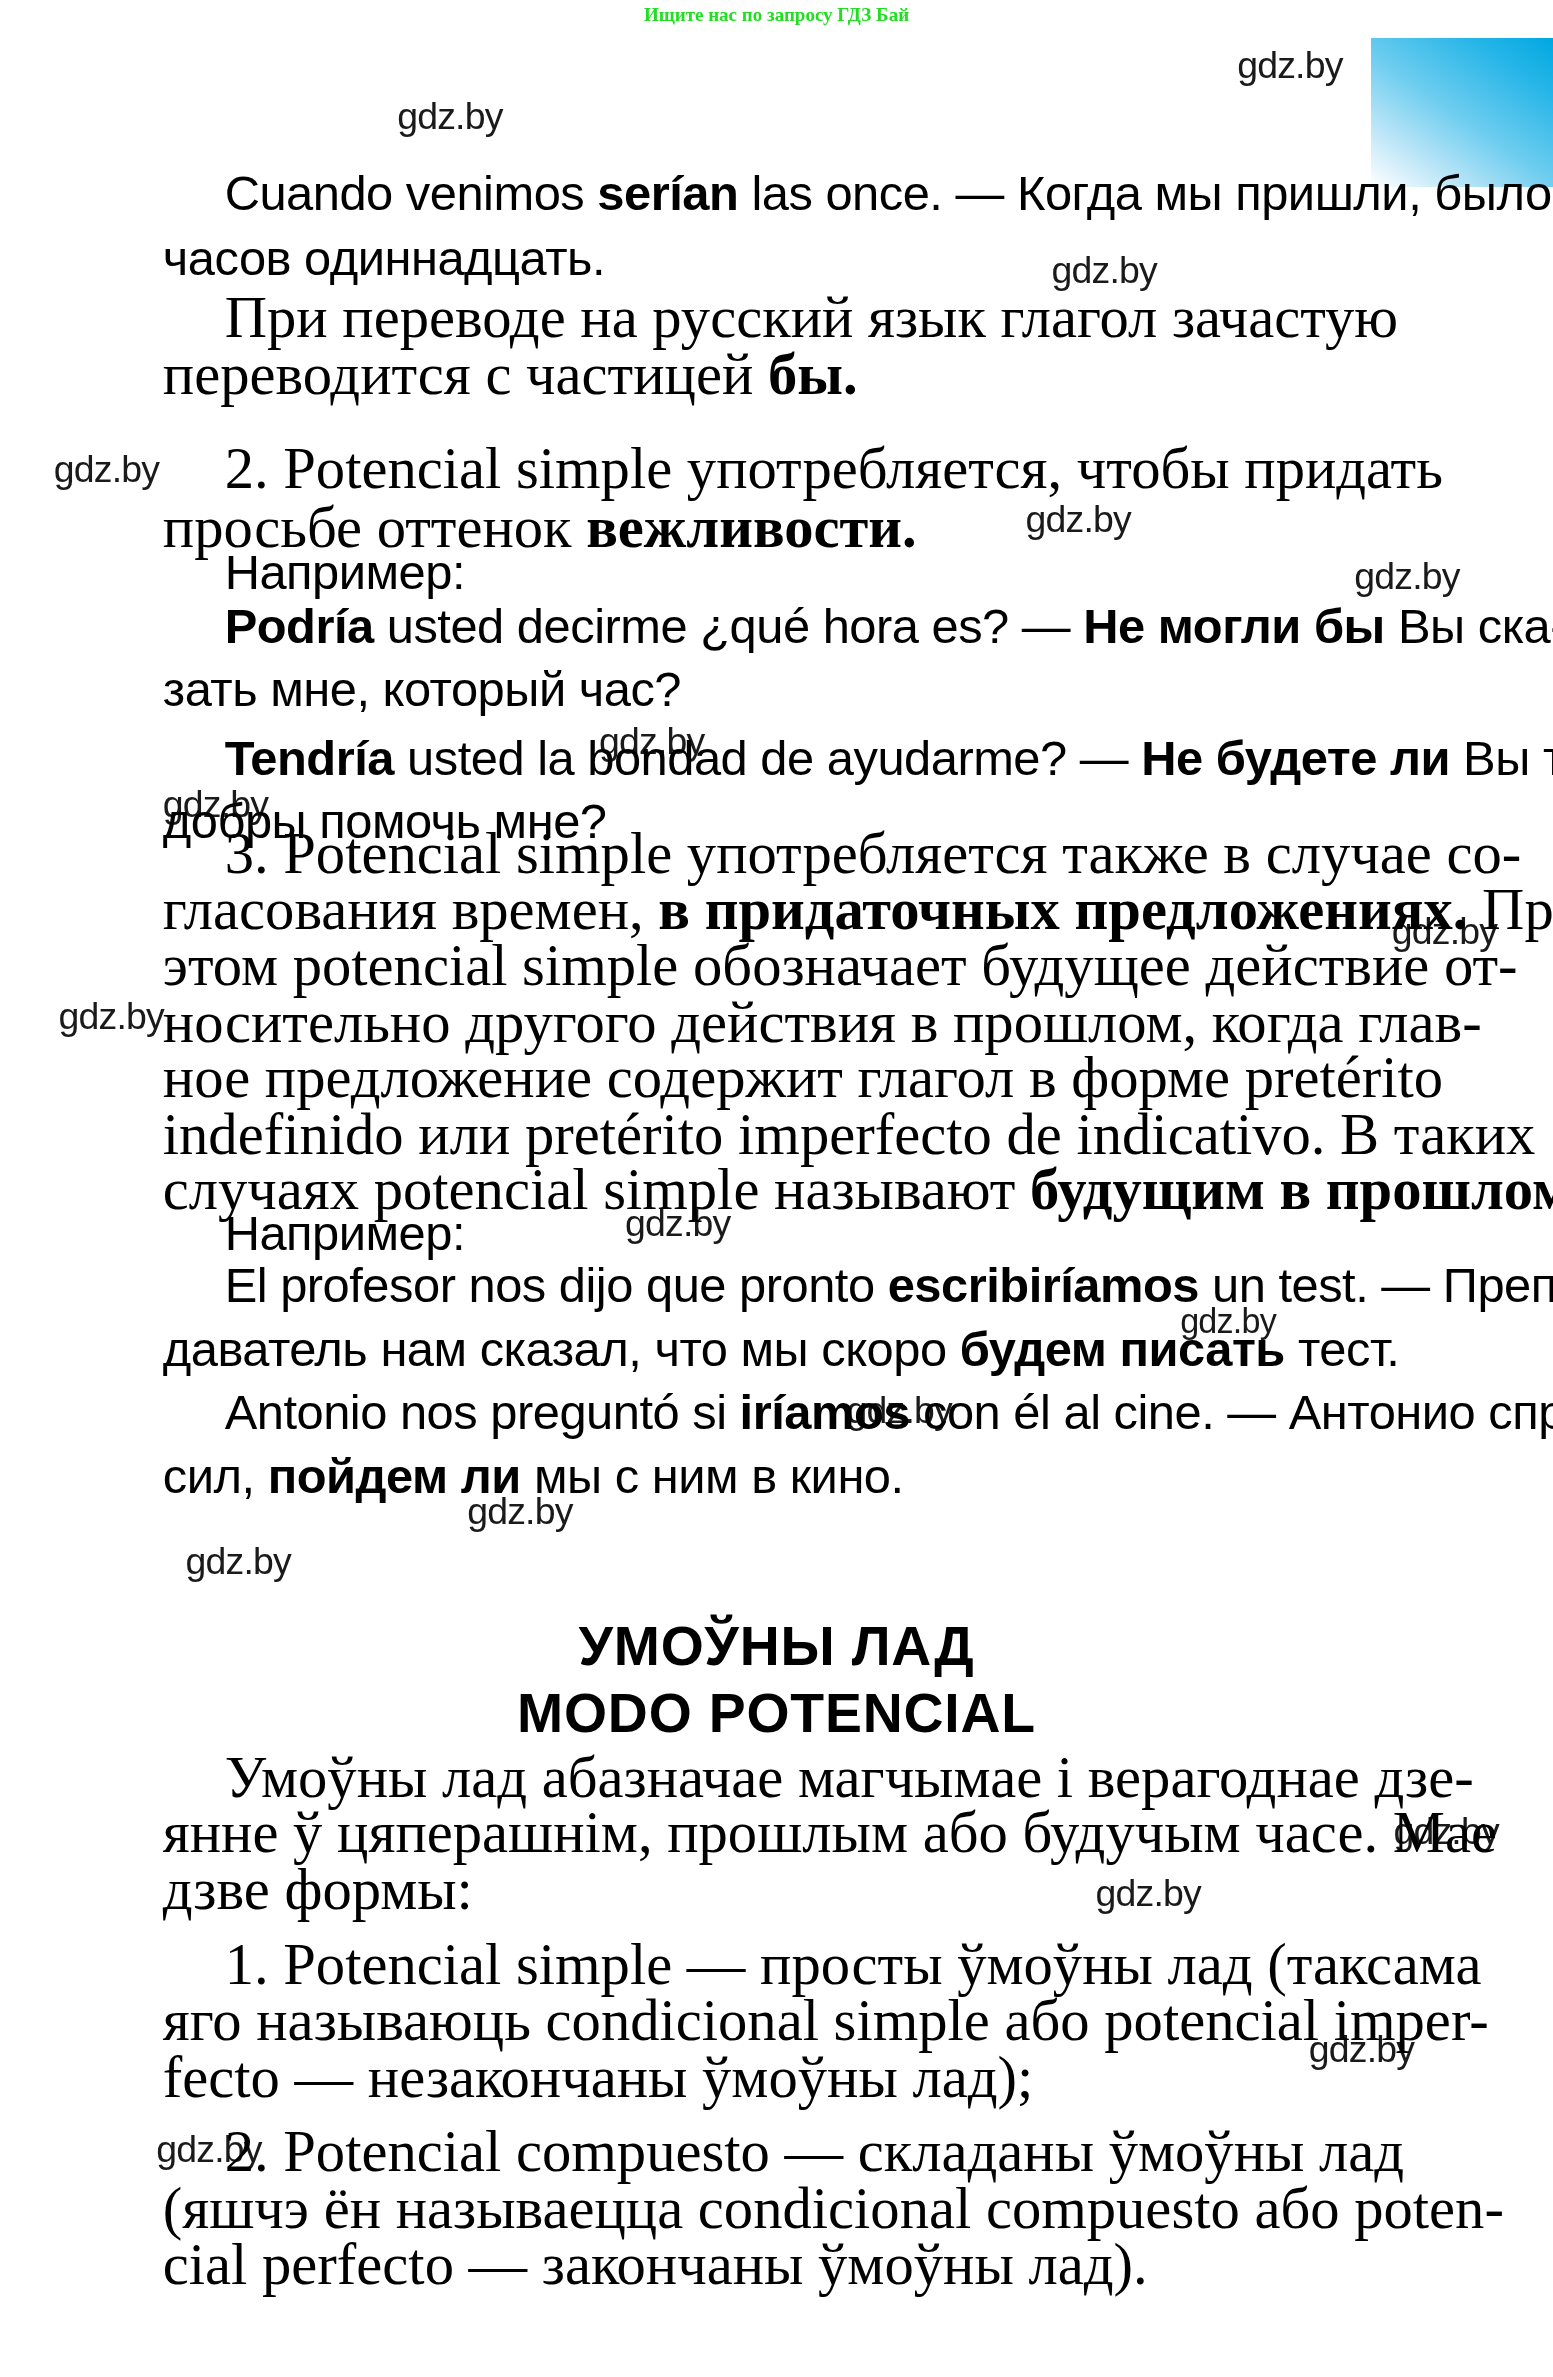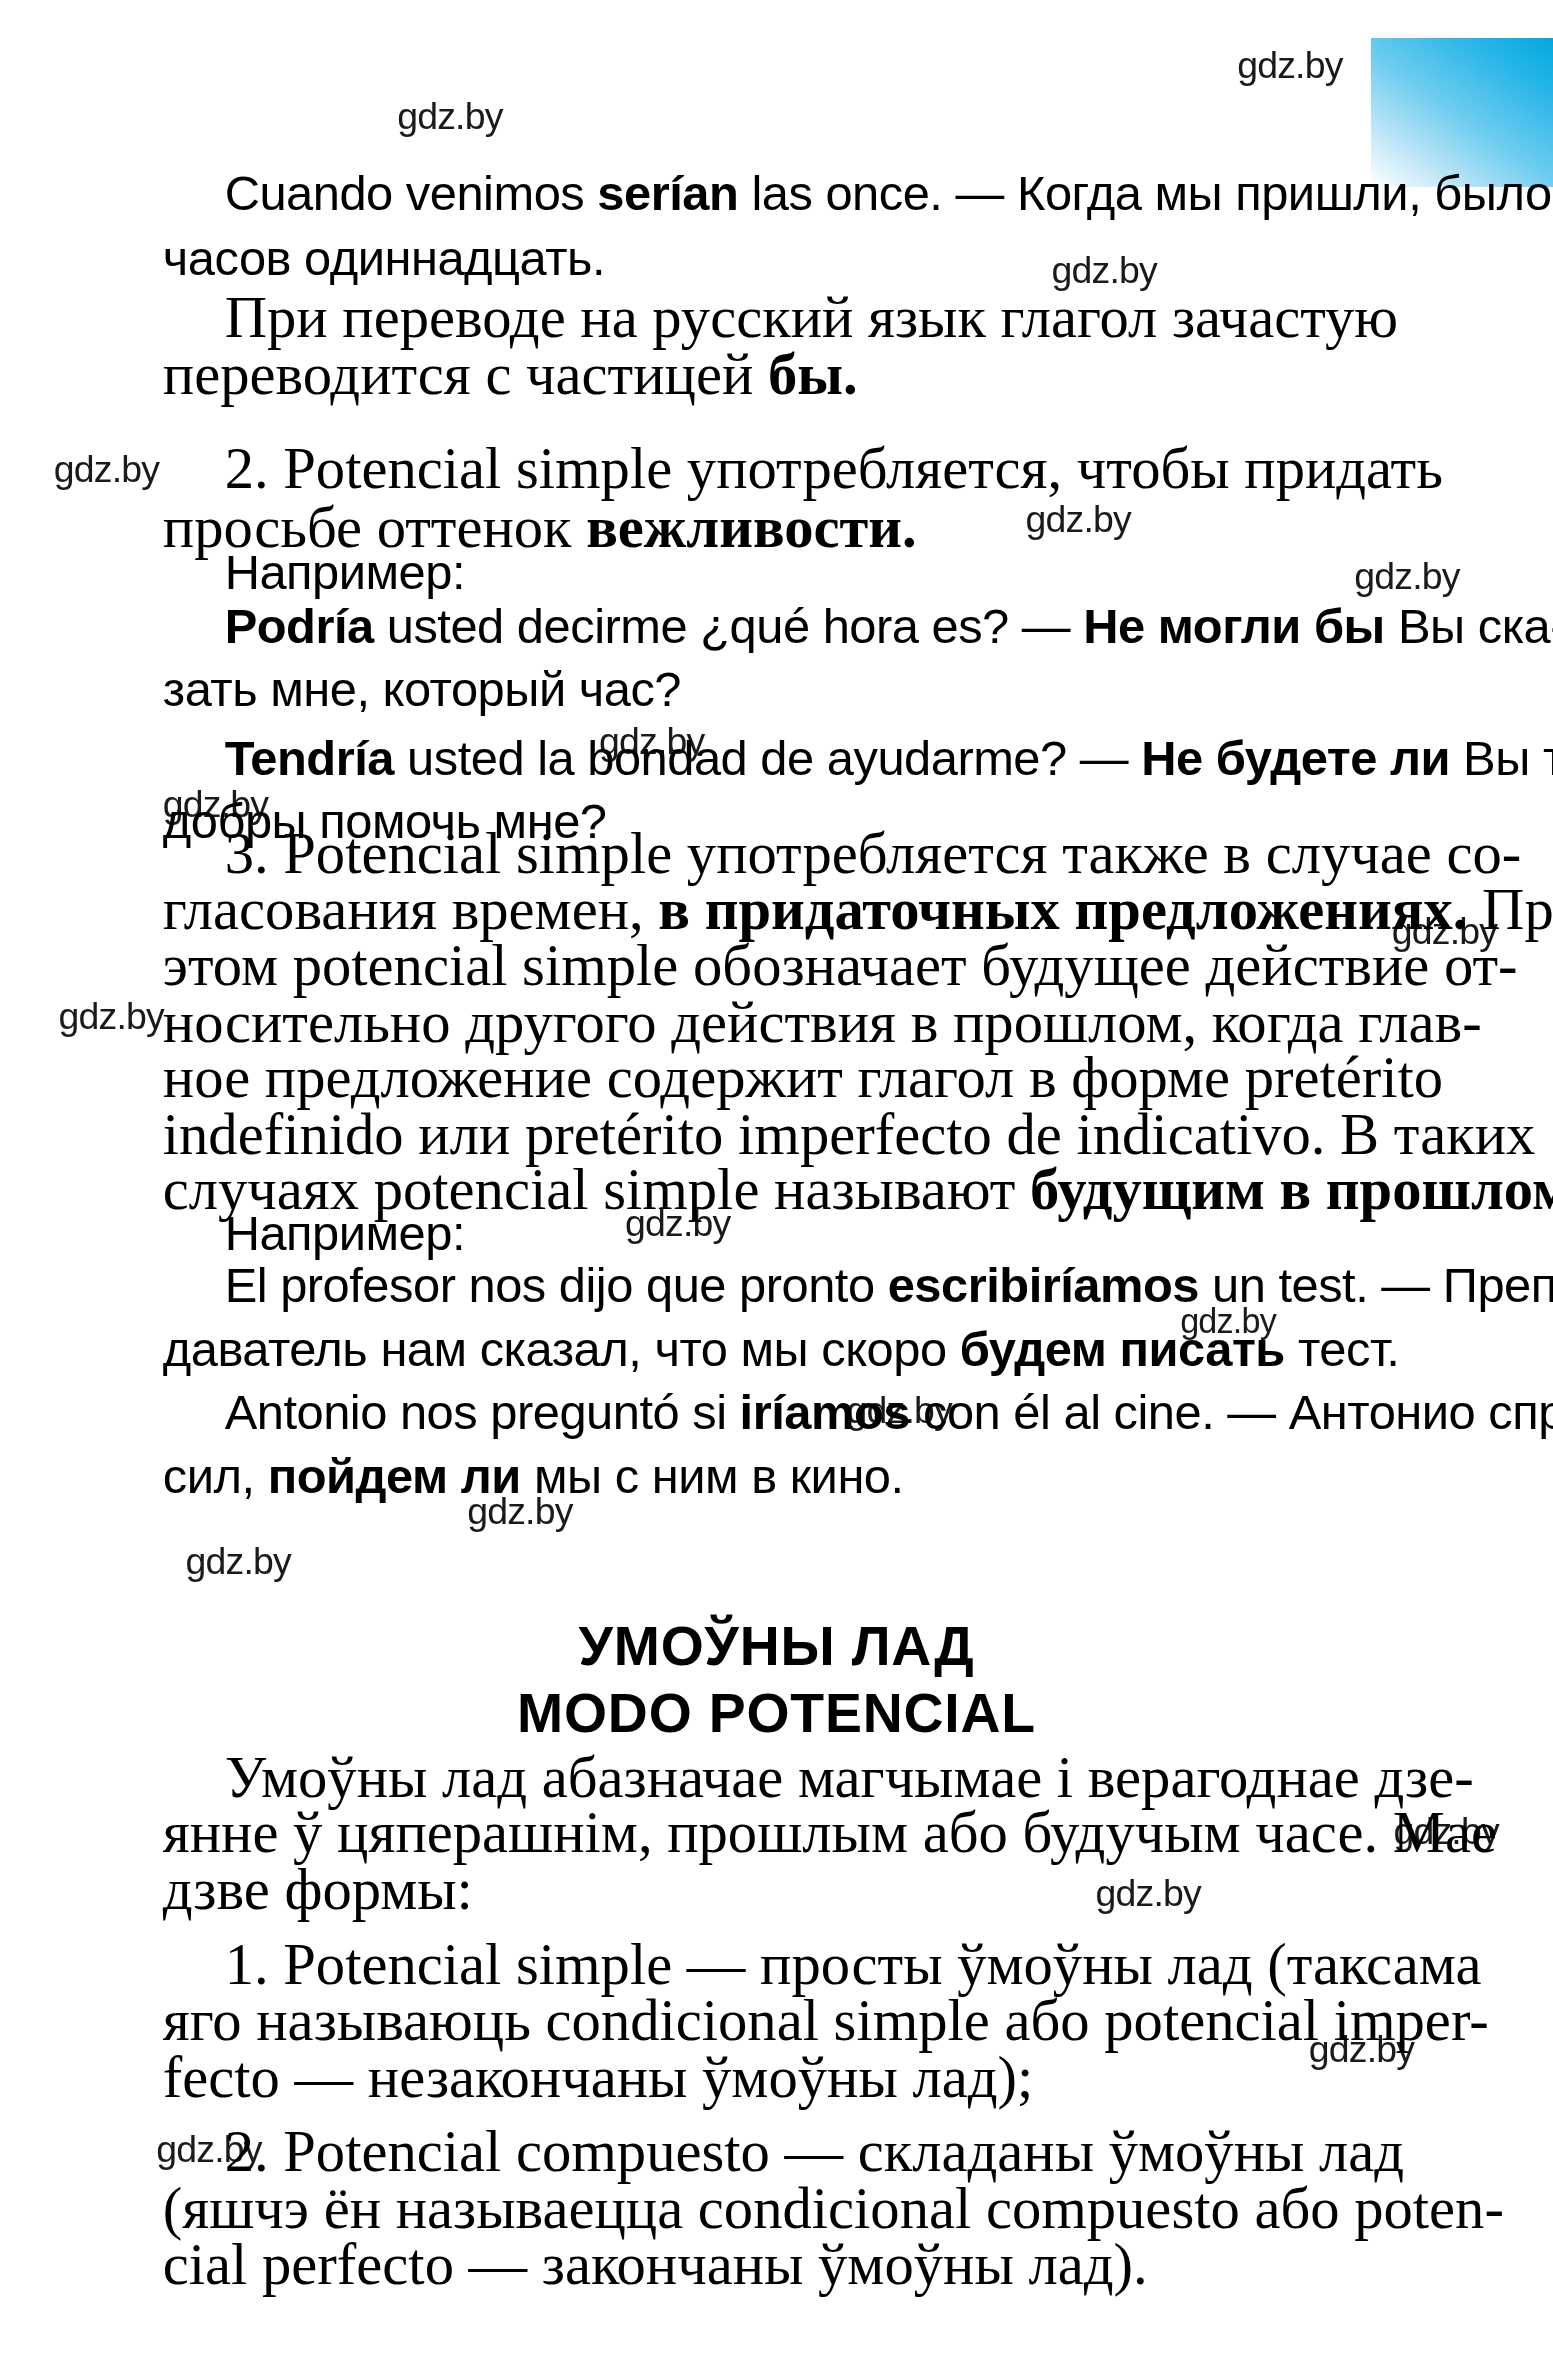--- a/index.html
+++ b/index.html
@@ -90,20 +90,21 @@
     font-size: 33px;
     color: #f48fc0;
     white-space: nowrap;
   }
 </style>
 </head>
 <body>
 
 <div class="page">
 
+  <div class="promo-banner">Ищите нас по запросу ГДЗ Бай</div>
 
   <div class="corner-gradient"></div>
 
 <div style="position: absolute; top: 0px; left: 0px; width: 954px; height: 1461px; transform-origin: left top; transform: scale(1.6278);">
       <div class="wm" style="top:58px;  left:244px;">gdz.by</div>
       <div class="wm" style="top:27px;  left:760px;">gdz.by</div>
       <div class="wm" style="top:153px; left:646px;">gdz.by</div>
       <div class="wm" style="top:275px; left:33px;">gdz.by</div>
       <div class="wm" style="top:306px; left:630px;">gdz.by</div>
       <div class="wm" style="top:341px; left:832px;">gdz.by</div>

